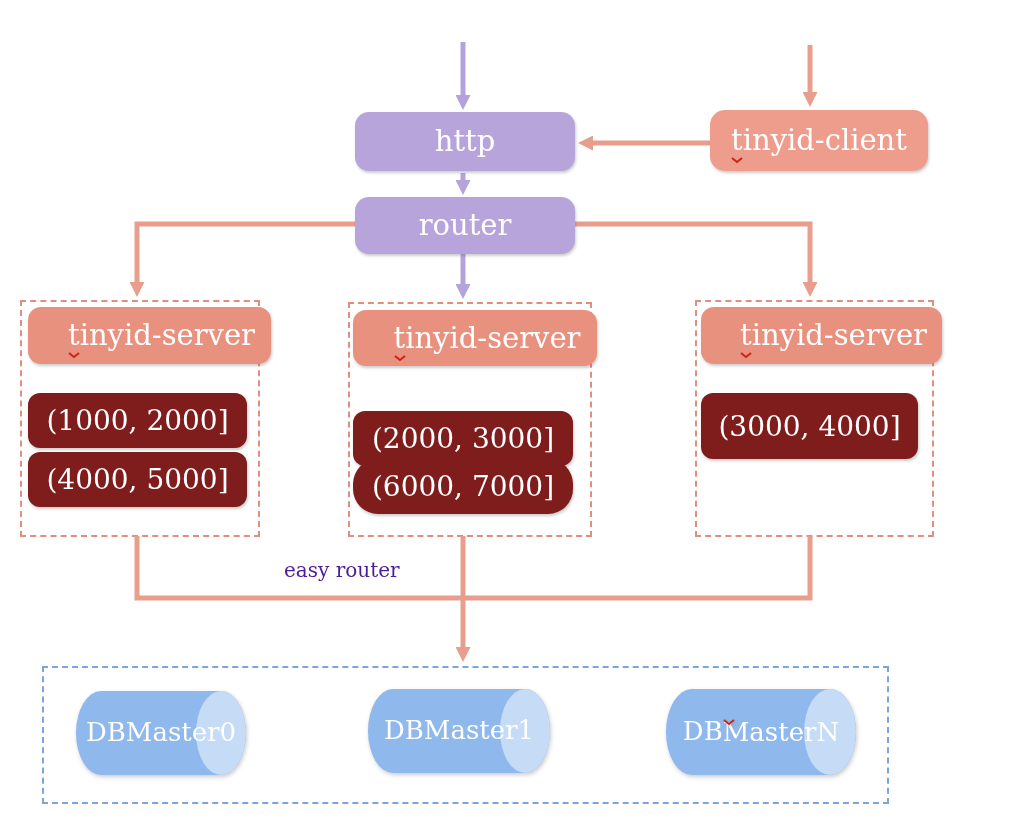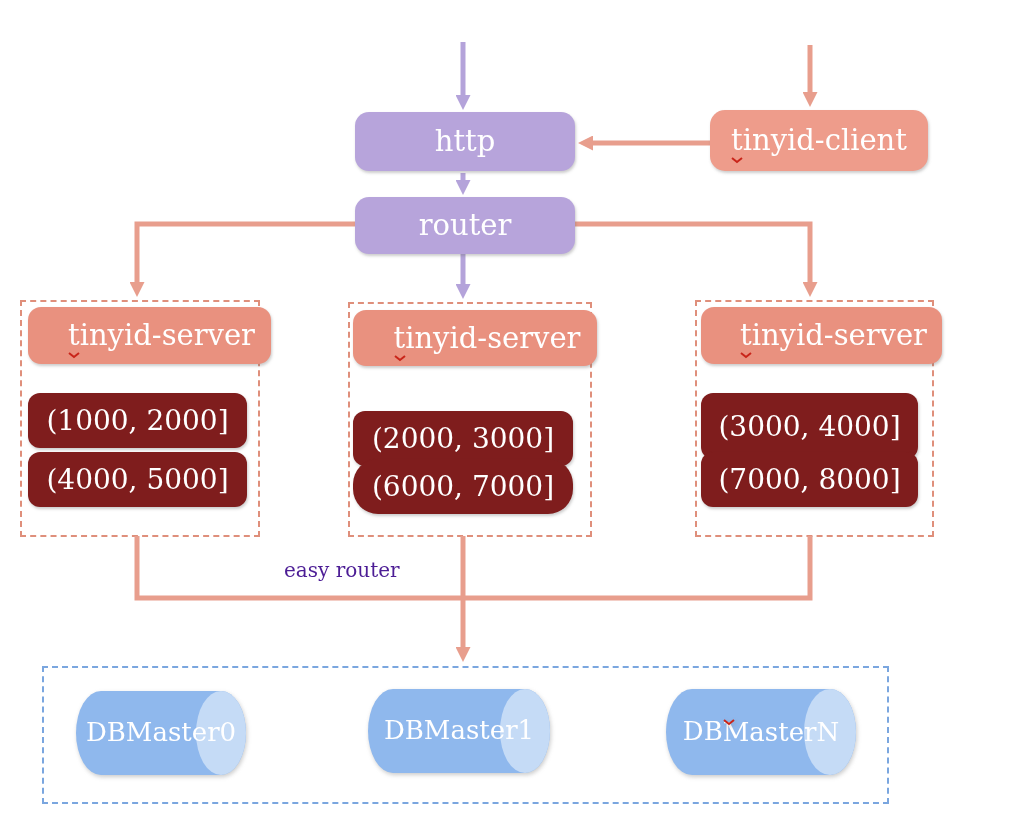--- a/index.html
+++ b/index.html
@@ -123,23 +123,20 @@
     <span class="labelwrap">
       <span>tinyid-server</span>
       <svg class="spmark" width="12" height="7">
         <polyline points="1,1 6,5 11,1" stroke="#c9251a" stroke-width="2" fill="none"></polyline>
       </svg>
     </span>
   </div>
   <div class="node range" style="left:701px;top:393px;width:217px;height:66px;">
     <span>(3000, 4000]</span>
   </div>
-  <div class="node range" style="left:701px;top:452px;width:217px;height:55px;">
-    <span>(7000, 8000]</span>
-  </div>
 
   <div class="easyrouter" style="left:284px;top:560px;">easy router</div>
 
   <div class="dbgroup" style="left:42px;top:666px;width:843px;height:134px;"></div>
 
   <div class="cyl" style="left:75px;top:690px;width:172px;height:86px;">
     <svg width="172" height="86" viewBox="0 0 172 86">
       <path d="M146,1 L26,1 A25,42 0 0 0 26,85 L146,85 A25,42 0 0 0 146,1 Z" fill="#8fb8ed"></path>
       <ellipse cx="146" cy="43" rx="25" ry="42" fill="#c5dbf6"></ellipse>
     </svg>

